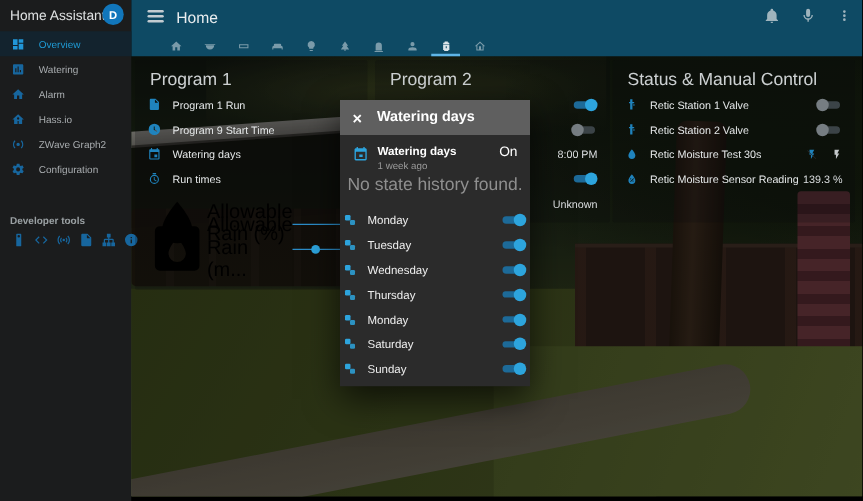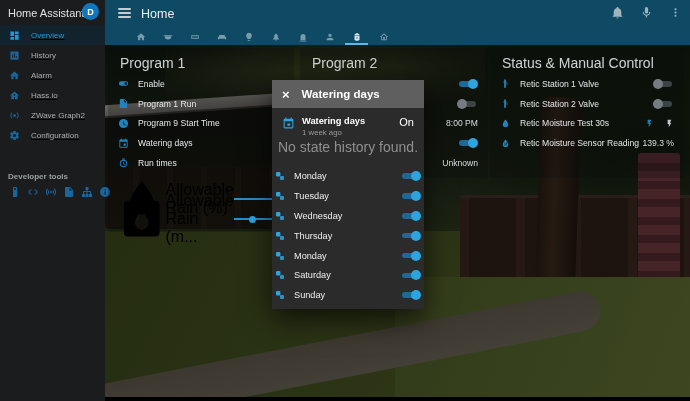--- a/index.html
+++ b/index.html
@@ -4,21 +4,21 @@
 <style>
   html,body{margin:0;padding:0;background:#000;}
   .stage{position:relative;width:690px;height:401px;background:#000;overflow:hidden;
          font-family:"Liberation Sans",sans-serif;-webkit-font-smoothing:antialiased;}
   
   .sidebar{position:absolute;left:0;top:0;width:105px;height:401px;background:#1b1c1d;z-index:3;}
   .sb-title{position:absolute;left:8px;top:7px;font-size:11px;color:#dfe1e2;}
   .avatar{position:absolute;right:6px;top:3px;width:17px;height:17px;border-radius:50%;
           background:#1176bb;color:#fff;font-size:9px;font-weight:bold;
           display:flex;align-items:center;justify-content:center;}
-  .sb-list{position:absolute;left:0;top:25px;width:105px;text-decoration:underline;}
+  .sb-list{position:absolute;left:0;top:25px;width:105px;}
   .sb-item{display:flex;align-items:center;height:20px;padding-left:9px;cursor:pointer;}
   .sb-item svg{width:11px;height:11px;fill:#17669e;flex:none;}
   .sb-item .lbl{margin-left:11px;font-size:8px;color:#a9adb0;}
   .sb-item.sel{background:#13232e;}
   .sb-item.sel svg{fill:#2196d8;}
   .sb-item.sel .lbl{color:#1f9ad4;}
   .devtools-label{position:absolute;left:8px;top:172px;font-size:8px;font-weight:bold;color:#9aa0a3;}
   .dev-icons{position:absolute;left:9px;top:186px;display:flex;gap:6px;}
   .dev-icons svg{width:12px;height:12px;fill:#17669e;cursor:pointer;}
   
@@ -116,21 +116,21 @@
       <div class="sb-item sel">
         <svg viewBox="0 0 24 24">
             <path d="M13,3V9H21V3M13,21H21V11H13M3,21H11V15H3M3,13H11V3H3Z"></path>
           </svg>
         <span class="lbl">Overview</span>
       </div>
       <div class="sb-item">
         <svg viewBox="0 0 24 24">
             <path d="M19,3H5C3.9,3 3,3.9 3,5V19C3,20.1 3.9,21 5,21H19C20.1,21 21,20.1 21,19V5C21,3.9 20.1,3 19,3M9,17H7V10H9V17M13,17H11V7H13V17M17,17H15V13H17V17Z"></path>
           </svg>
-        <span class="lbl">History</span>
+        <span class="lbl">Watering</span>
       </div>
       <div class="sb-item">
         <svg viewBox="0 0 24 24">
             <path d="M10,20V14H14V20H19V12H22L12,3L2,12H5V20H10Z"></path>
           </svg>
         <span class="lbl">Alarm</span>
       </div>
       <div class="sb-item">
         <svg viewBox="0 0 24 24">
             <path d="M12,3L2,12H5V20H11V15H13V20H19V12H22L12,3M12,8.5A2,2 0 0,1 14,10.5A2,2 0 0,1 12,12.5A2,2 0 0,1 10,10.5A2,2 0 0,1 12,8.5Z"></path>
@@ -261,26 +261,20 @@
     <div class="lawnbright"></div>
     <div class="path"></div>
     <div class="dim"></div>
   </div>
 
   <section class="card" style="left:108px;top:48px;width:186px;height:184px;">
     <h2>Program 1</h2>
     <div class="rows">
       <div class="row">
         <svg class="ric" viewBox="0 0 24 24">
-            <path d="M17,7H7A5,5 0 0,0 2,12A5,5 0 0,0 7,17H17A5,5 0 0,0 22,12A5,5 0 0,0 17,7M17,15A3,3 0 0,1 14,12A3,3 0 0,1 17,9A3,3 0 0,1 20,12A3,3 0 0,1 17,15Z"></path>
-          </svg>
-        <span class="rlabel">Enable</span>
-      </div>
-      <div class="row">
-        <svg class="ric" viewBox="0 0 24 24">
             <path d="M13,9V3.5L18.5,9M6,2C4.89,2 4,2.89 4,4V20A2,2 0 0,0 6,22H18A2,2 0 0,0 20,20V8L14,2H6Z"></path>
           </svg>
         <span class="rlabel">Program 1 Run</span>
       </div>
       <div class="row">
         <svg class="ric" viewBox="0 0 24 24">
             <path d="M12,2A10,10 0 0,0 2,12A10,10 0 0,0 12,22A10,10 0 0,0 22,12A10,10 0 0,0 12,2M16.2,16.2L11,13V7H12.5V12.2L17,14.9L16.2,16.2Z"></path>
           </svg>
         <span class="rlabel">Program 9 Start Time</span>
       </div>

